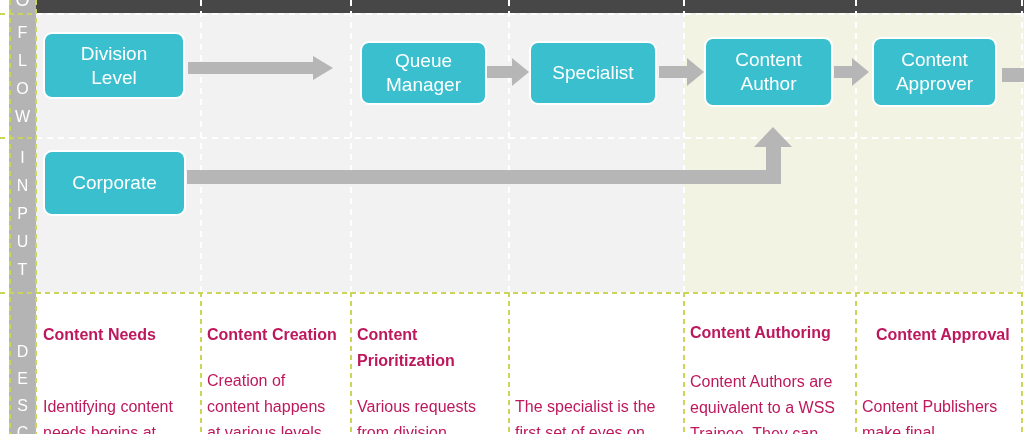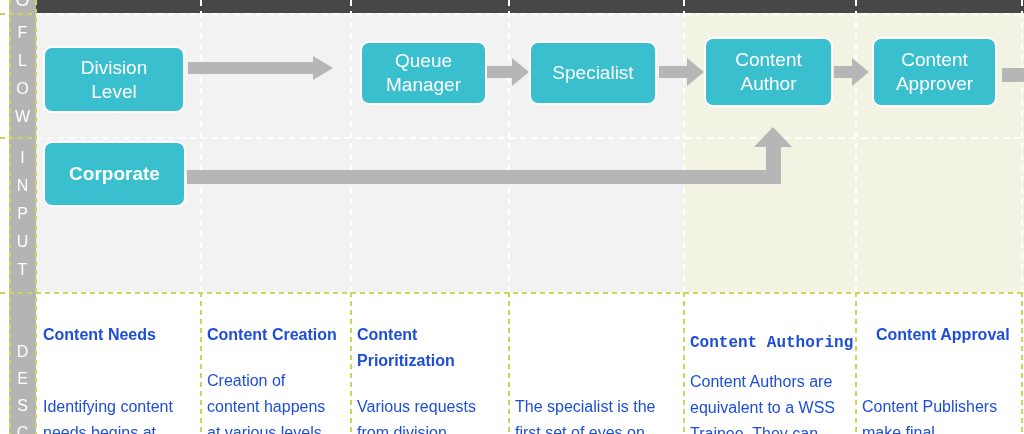--- a/index.html
+++ b/index.html
@@ -28,50 +28,50 @@
   .lane-input{top:136px;height:156px;padding-top:8px;box-sizing:border-box;}
   .lane-desc{top:292px;height:142px;padding-top:46px;box-sizing:border-box;}
   .lane-desc span{line-height:27px;}
   .top-frag{position:absolute;left:9px;top:0;width:27px;height:13px;overflow:hidden;z-index:5;
             color:#fff;font-size:18px;text-align:center;}
   .top-frag span{display:block;margin-top:-9px;line-height:18px;}
   
   .fbox{position:absolute;z-index:4;background:#3abfcf;border:2px solid #ffffff;border-radius:9px;
         box-sizing:border-box;display:flex;align-items:center;justify-content:center;
         color:#ffffff;font-size:19px;line-height:24px;text-align:center;white-space:pre;}
-  .b1{left:43px;top:46px;width:142px;height:67px;}
+  .b1{left:43px;top:32px;width:142px;height:67px;}
   .b2{left:360px;top:41px;width:127px;height:64px;}
   .b3{left:529px;top:41px;width:128px;height:64px;}
   .b4{left:704px;top:37px;width:129px;height:70px;}
   .b5{left:872px;top:37px;width:125px;height:70px;}
-  .b6{left:43px;top:141px;width:143px;height:66px;font-weight:bold;}
+  .b6{left:43px;top:150px;width:143px;height:66px;}
   
   .abar{position:absolute;background:#b6b6b6;z-index:3;}
   .ahead{position:absolute;width:0;height:0;z-index:3;}
   .a1bar{left:188px;top:62px;width:125px;height:12px;}
   .a1head{left:313px;top:56px;border-top:12px solid transparent;border-bottom:12px solid transparent;border-left:20px solid #b6b6b6;}
   .a2bar{left:487px;top:66px;width:25px;height:12px;}
   .a2head{left:512px;top:58px;border-top:14px solid transparent;border-bottom:14px solid transparent;border-left:17px solid #b6b6b6;}
   .a3bar{left:659px;top:66px;width:28px;height:12px;}
   .a3head{left:687px;top:58px;border-top:14px solid transparent;border-bottom:14px solid transparent;border-left:17px solid #b6b6b6;}
   .a4bar{left:834px;top:66px;width:18px;height:12px;}
   .a4head{left:852px;top:58px;border-top:14px solid transparent;border-bottom:14px solid transparent;border-left:17px solid #b6b6b6;}
   .a5bar{left:1002px;top:68px;width:22px;height:14px;}
   .corp-bar{left:187px;top:170px;width:594px;height:14px;}
   .corp-vert{left:766px;top:146px;width:15px;height:38px;}
   .corp-head{left:754px;top:127px;border-left:19px solid transparent;border-right:19px solid transparent;border-bottom:20px solid #b6b6b6;}
   
-  .dcol{position:absolute;z-index:3;color:#1d4ed8;}
+  .dcol{position:absolute;z-index:3;color:#be185d;}
   .dhead{position:absolute;font-weight:bold;font-size:16px;line-height:26px;white-space:pre;}
   .dbody{position:absolute;font-size:16px;line-height:26px;white-space:pre;}
   .c1h{left:43px;top:322px;} .c1b{left:43px;top:394px;}
   .c2h{left:207px;top:322px;} .c2b{left:207px;top:368px;}
   .c3h{left:357px;top:322px;} .c3b{left:357px;top:394px;}
   .c4h{left:515px;top:322px;} .c4b{left:515px;top:394px;}
-  .c5h{left:690px;top:330px;font-family:Liberation Mono, monospace;} .c5b{left:690px;top:369px;}
+  .c5h{left:690px;top:320px;} .c5b{left:690px;top:369px;}
   .c6h{left:876px;top:322px;} .c6b{left:862px;top:394px;}
 </style>
 </head>
 <body>
 
 <div class="stage">
 
   <div class="region sidebar"></div>
   <div class="region band"></div>
   <div class="region bg-gray"></div>

